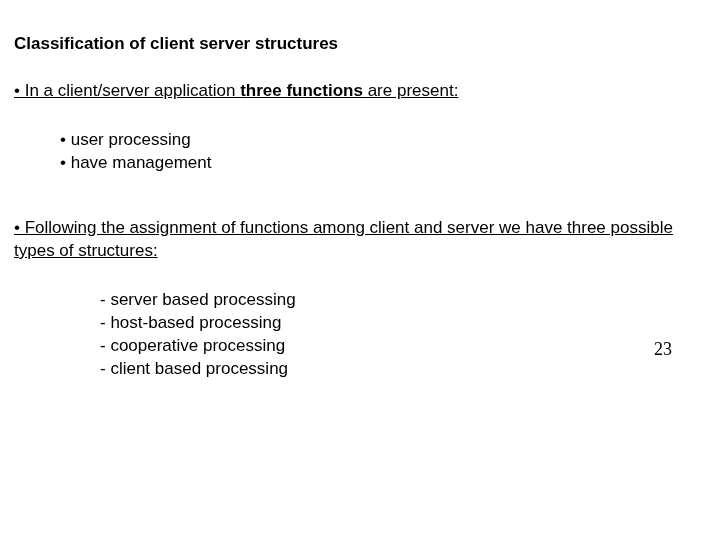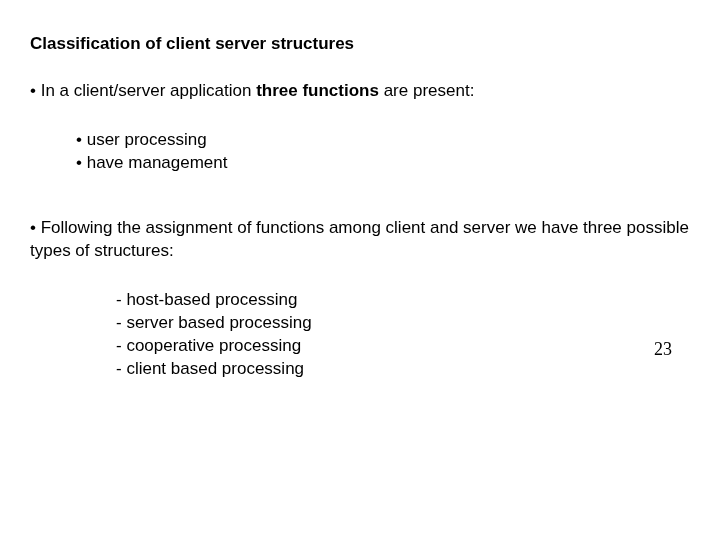--- a/index.html
+++ b/index.html
@@ -7,34 +7,35 @@
     padding: 0;
     width: 720px;
     height: 540px;
     background: #ffffff;
     font-family: Verdana, Geneva, sans-serif;
     color: #000000;
     position: relative;
   }
   .slide {
     box-sizing: border-box;
-    padding: 34px 30px 30px 30px;
+    padding: 34px 30px 30px 14px;
     width: 720px;
     height: 380px;
     position: relative;
   }
   .title {
     font-weight: bold;
     font-size: 17px;
     margin-bottom: 26px;
   }
   .line {
     font-size: 17px;
     line-height: 1.35;
     margin-bottom: 26px;
+    text-decoration: underline;
   }
   .bold {
     font-weight: bold;
   }
   .sub-list {
     margin-left: 46px;
     margin-bottom: 42px;
   }
   .sub-list .item {
     font-size: 17px;
@@ -67,21 +68,21 @@
   </div>
 
   <div class="sub-list">
     <div class="item">• user processing</div>
     <div class="item">• have management</div>
   </div>
 
   <div class="line">• Following the assignment of functions among client and server we have three possible types of structures:</div>
 
   <div class="dash-list">
+    <div class="item">- server based processing</div>
     <div class="item">- host-based processing</div>
-    <div class="item">- server based processing</div>
     <div class="item">- cooperative processing</div>
     <div class="item">- client based processing</div>
   </div>
 
   <div class="pagenum">23</div>
 
 </div>
 
 </body></html>

